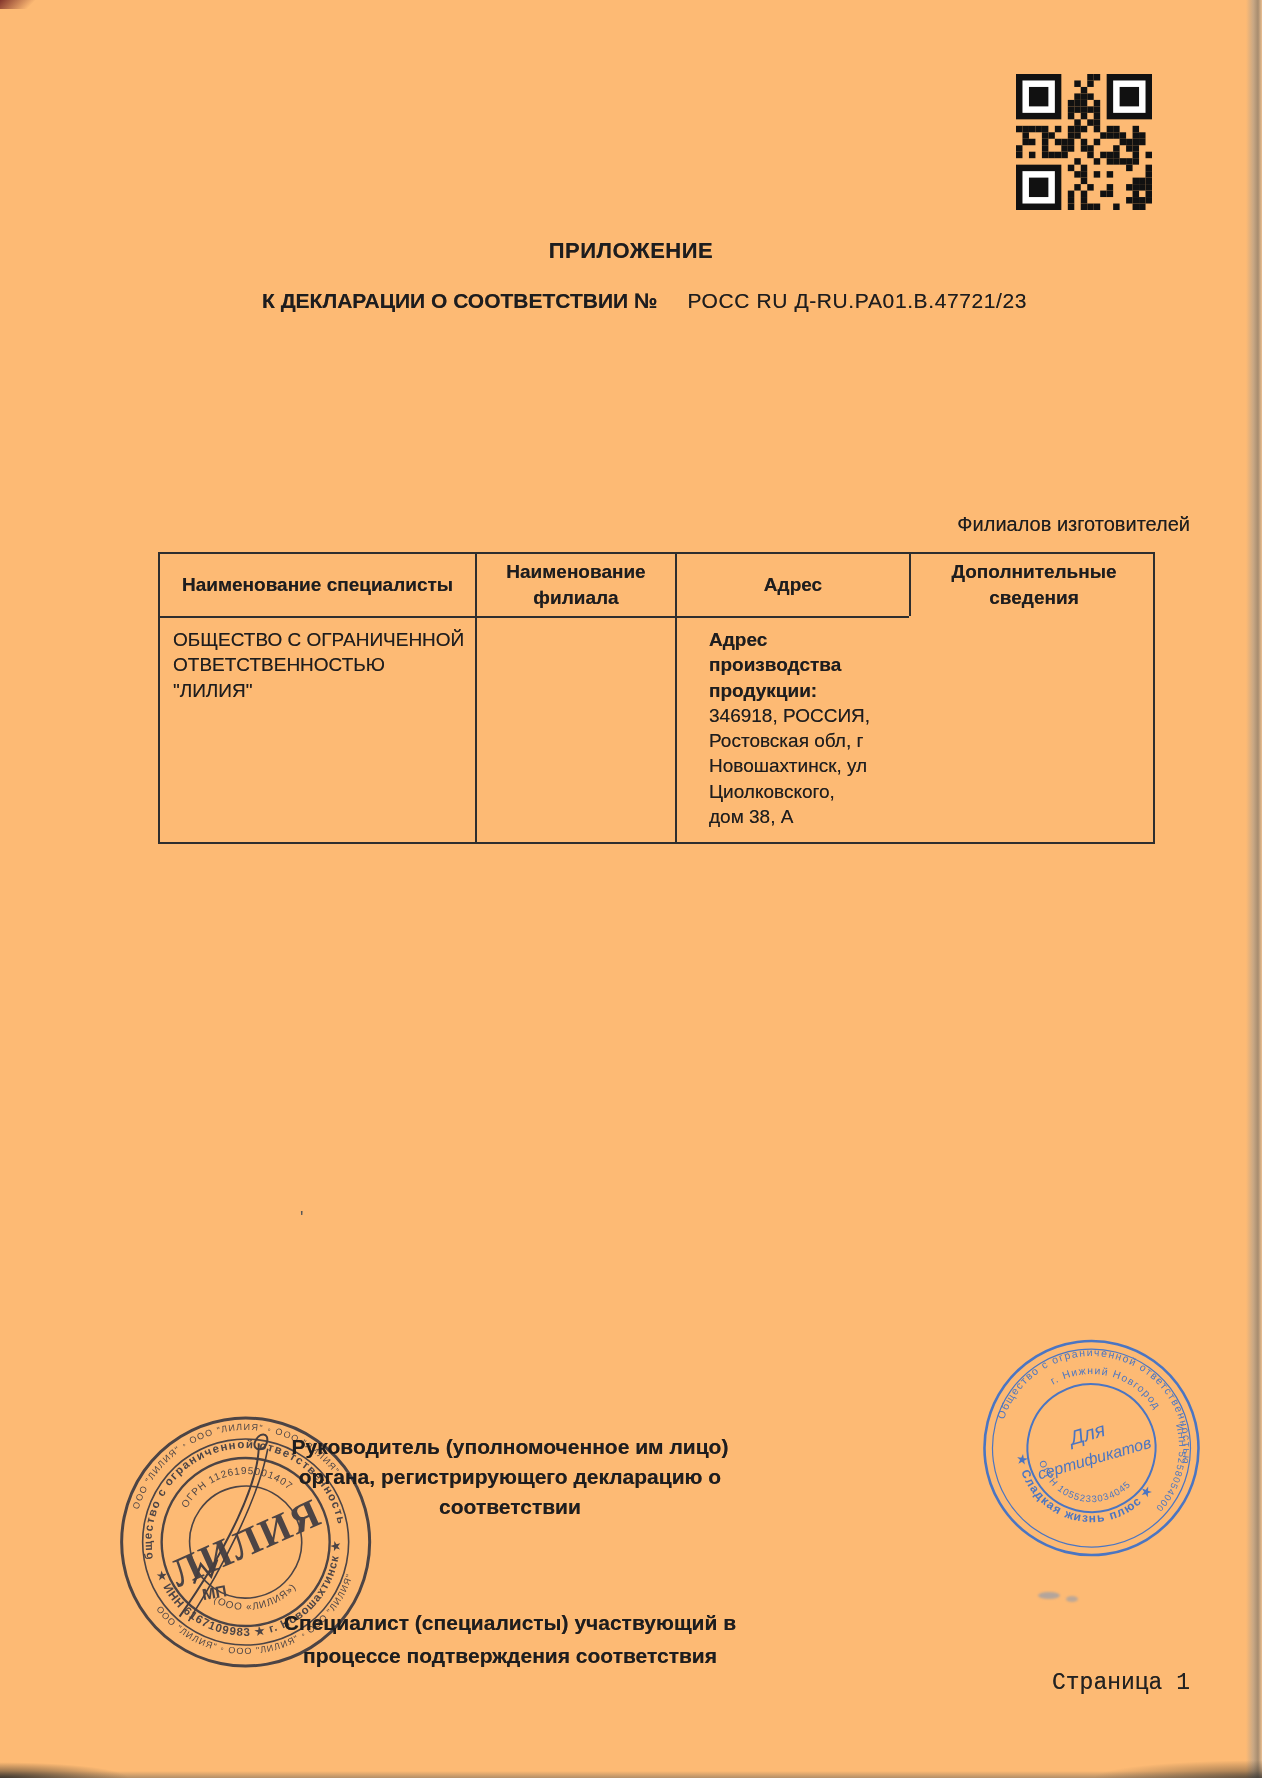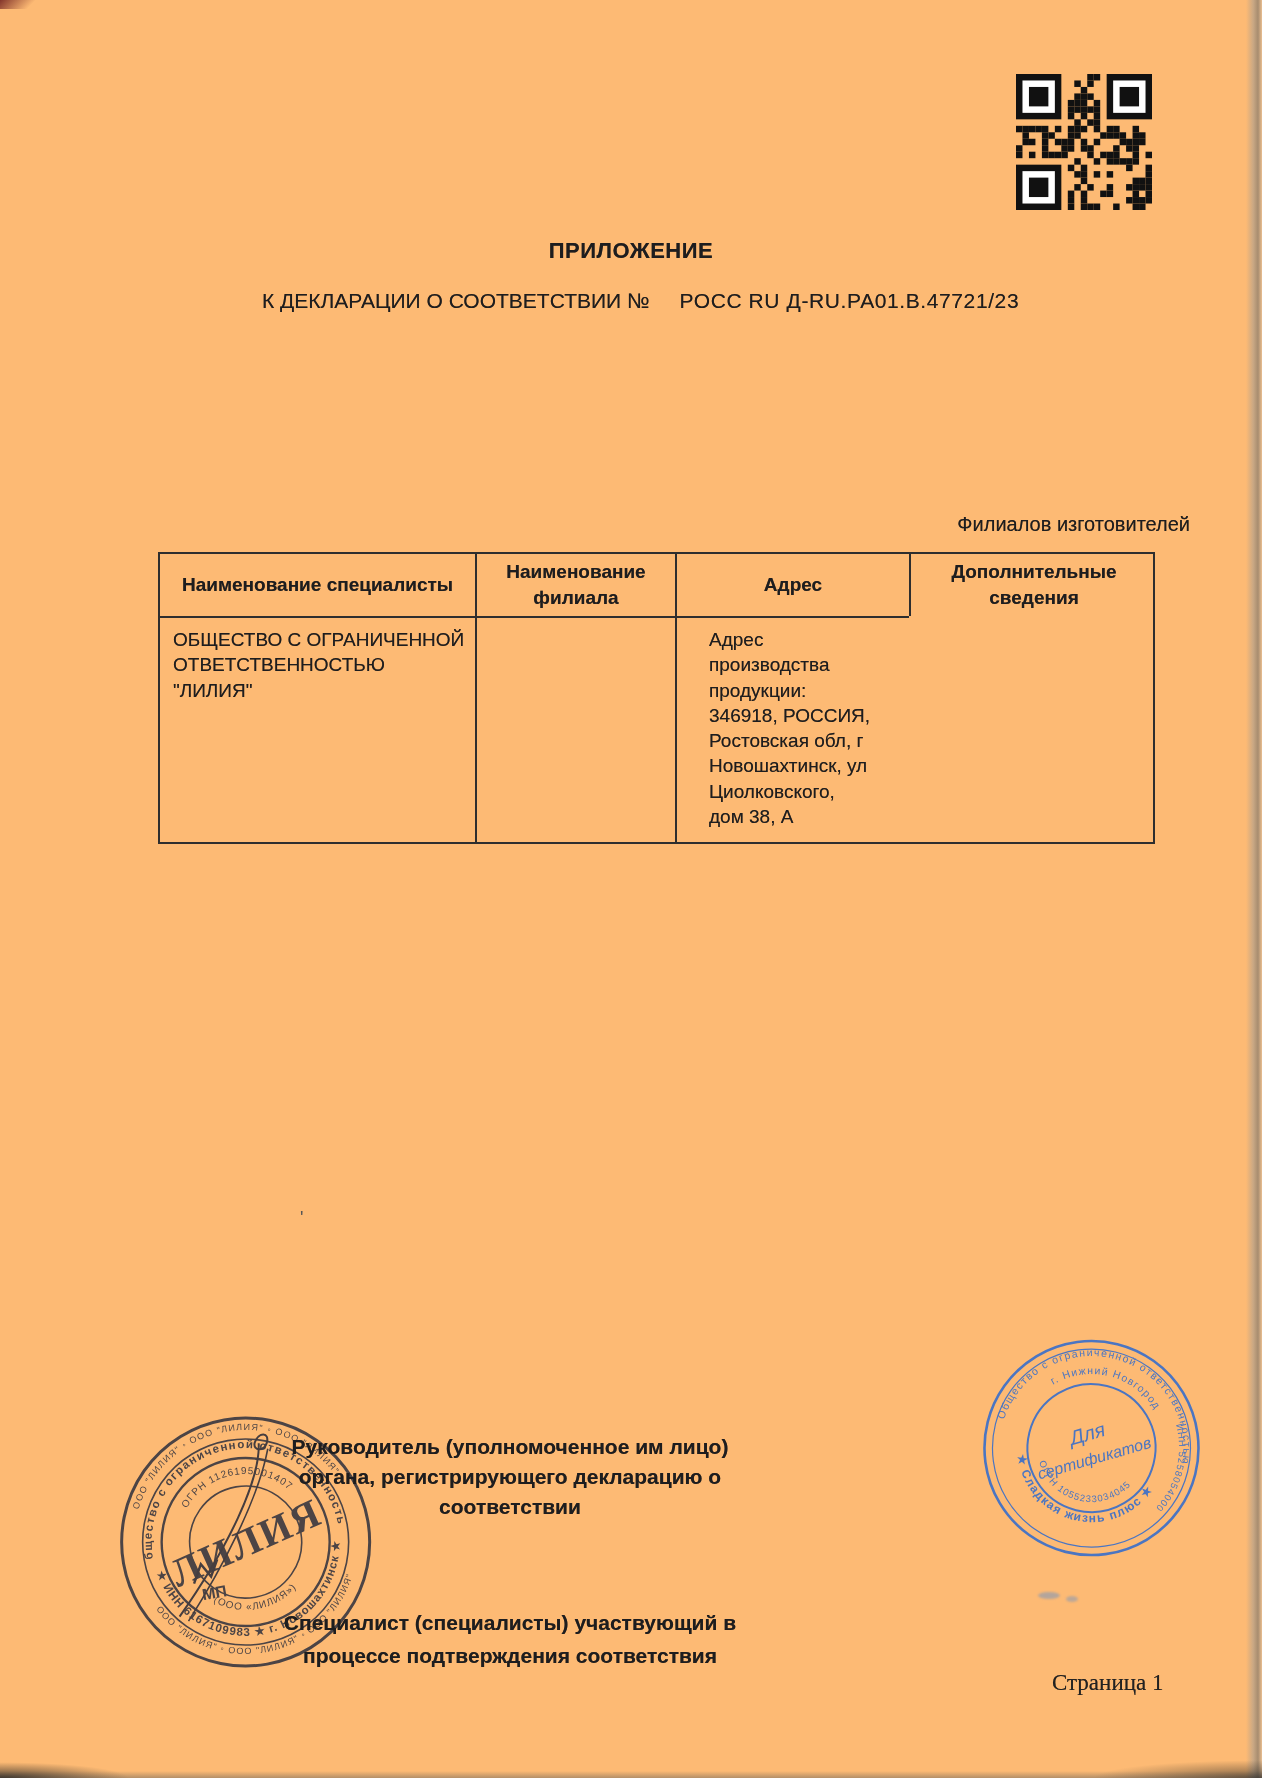--- a/index.html
+++ b/index.html
@@ -3,21 +3,21 @@
 <meta charset="utf-8">
 <style>
   html,body{margin:0;padding:0;background:#ffffff;}
   .canvas{
     position:relative;width:1262px;height:1778px;overflow:hidden;
     background:#fdba74;
     font-family:"Liberation Sans", sans-serif;
     color:#1d1d1f;
   }
   .txt{ text-shadow:0 0 .5px rgba(0,0,0,.5); }
-  .b{ font-weight:normal; }
+  .b{ font-weight:bold; }
 
   
   .edge-right{position:absolute;top:0;right:0;width:16px;height:100%;
     background:linear-gradient(90deg,rgba(120,120,118,0) 0%,rgba(150,150,148,.5) 45%,rgba(110,110,108,.6) 75%,rgba(200,200,198,.35) 100%);}
   .edge-bottom{position:absolute;bottom:0;left:0;width:100%;height:7px;
     background:linear-gradient(0deg,rgba(90,90,88,.45),rgba(90,90,88,0));}
   .corner-bl{position:absolute;bottom:0;left:0;width:130px;height:16px;
     background:radial-gradient(ellipse at 0% 100%, rgba(35,35,35,.8), rgba(35,35,35,0) 70%);}
   .corner-br{position:absolute;bottom:0;right:0;width:170px;height:18px;
     background:radial-gradient(ellipse at 100% 100%, rgba(35,35,35,.6), rgba(35,35,35,0) 70%);}
@@ -57,21 +57,21 @@
   .sig-spec{top:1606px;line-height:33px;}
   .sig-block span{display:block;}
 
   .tick-mark{position:absolute;left:300px;top:1208px;font-size:18px;color:#555;}
   .blue-speck{position:absolute;left:1038px;top:1592px;width:22px;height:7px;
     background:rgba(90,140,205,.45);border-radius:50%;filter:blur(1px);}
   .blue-speck2{position:absolute;left:1066px;top:1596px;width:12px;height:6px;
     background:rgba(90,140,205,.4);border-radius:50%;filter:blur(1px);}
 
   .pageno{position:absolute;left:1052px;top:1670px;font-size:23px;
-    font-family:Liberation Serif, serif;color:#222;}
+    font-family:Liberation Mono, monospace;color:#222;}
 </style>
 </head>
 <body>
 
 <div class="canvas">
 
   <div class="edge-right"></div>
   <div class="edge-bottom"></div>
   <div class="corner-bl"></div>
   <div class="corner-br"></div>

